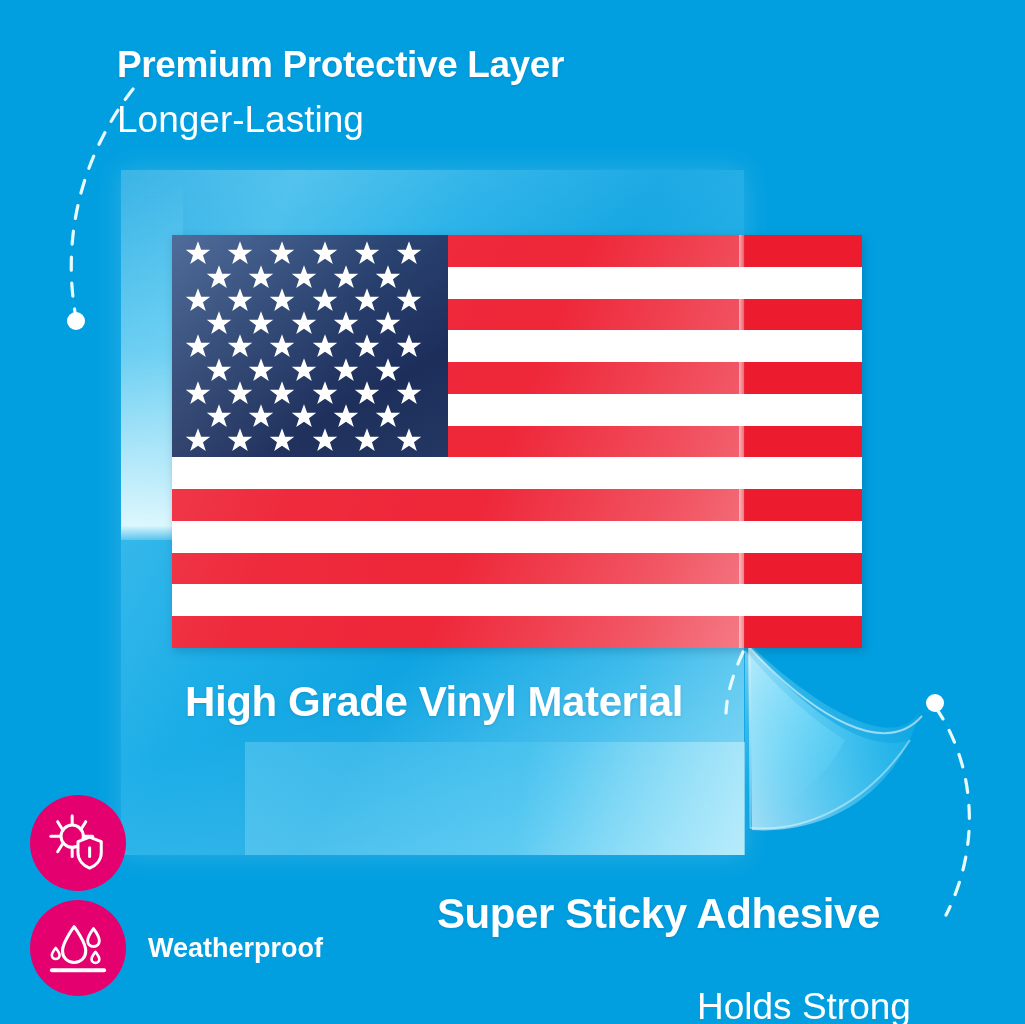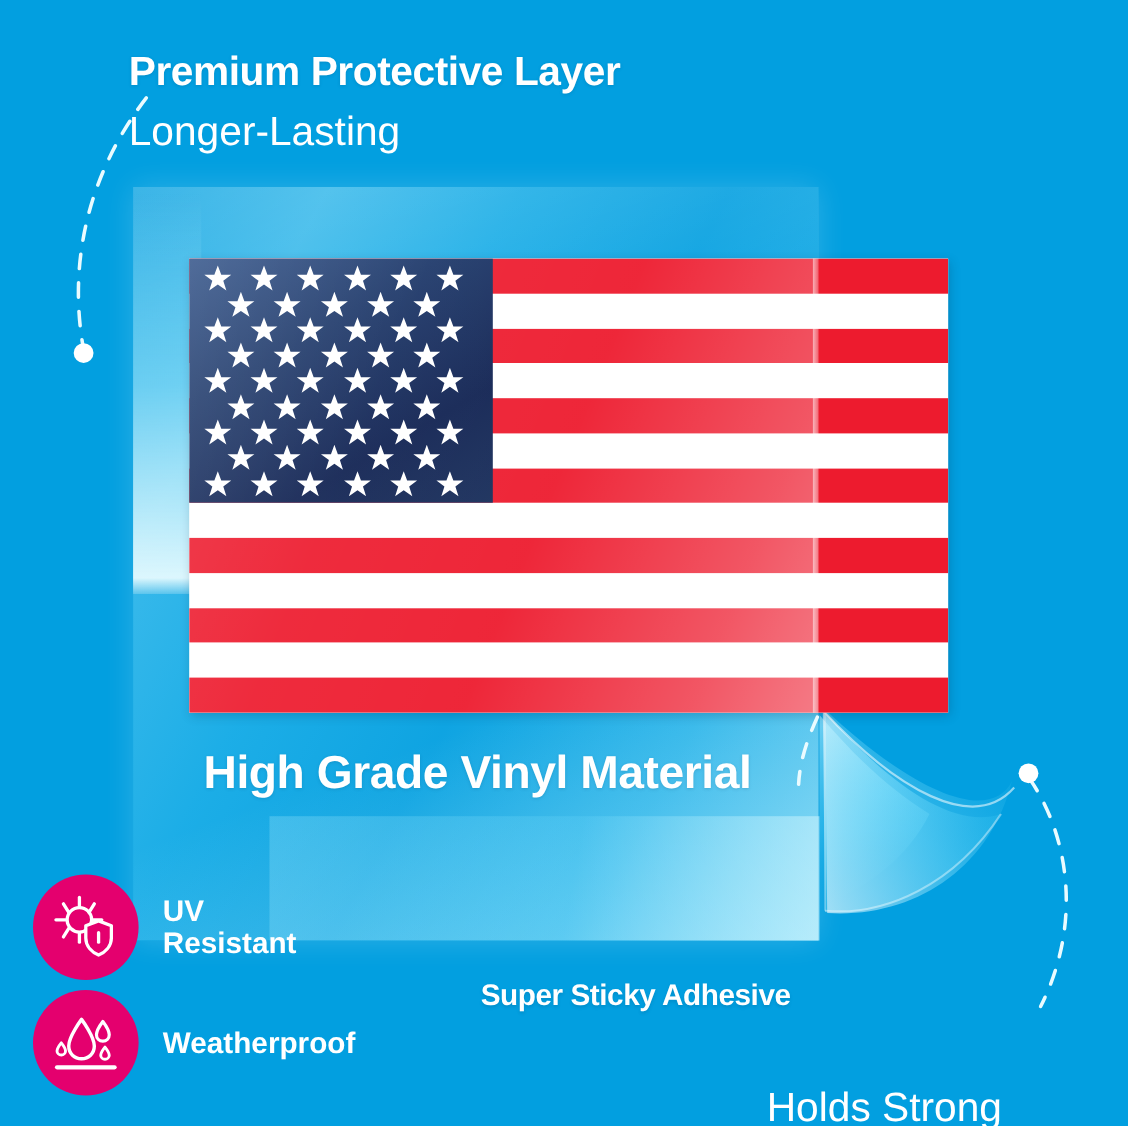--- a/index.html
+++ b/index.html
@@ -89,21 +89,21 @@
   
   .headline{
     position:absolute;color:#ffffff;font-weight:bold;letter-spacing:-0.4px;
     text-shadow:0 1px 3px rgba(0,60,100,0.18);
   }
   .subline{position:absolute;color:#ffffff;font-weight:400;letter-spacing:0px;}
 
   #title-premium{left:117px;top:44px;font-size:37px;}
   #title-longer{left:117px;top:99px;font-size:37px;}
   #title-vinyl{left:185px;top:678px;font-size:42px;}
-  #title-adhesive{left:437px;top:890px;font-size:27px;}
+  #title-adhesive{left:437px;top:890px;font-size:42px;}
   #title-holds{left:697px;top:986px;font-size:37px;}
 
   
   .feature{position:absolute;display:flex;align-items:center;}
   #feature-uv{left:30px;top:795px;}
   #feature-weather{left:30px;top:900px;align-items:center;}
   .badge{
     width:96px;height:96px;border-radius:50%;
     background:#E4006E;
     display:flex;align-items:center;justify-content:center;
@@ -447,22 +447,20 @@
           <line x1="11" y1="41" x2="16" y2="33"></line>
           <line x1="26" y1="46" x2="26" y2="37"></line>
           <line x1="40" y1="10" x2="35" y2="18"></line>
           <line x1="47" y1="25" x2="38" y2="25"></line>
         </g>
         <circle cx="26" cy="25" r="11.5" fill="none" stroke="#ffffff" stroke-width="3.1"></circle>
         <path d="M44,26 L56,30.5 L56,42 C56,50 50,55.5 44,58 C38,55.5 32,50 32,42 L32,30.5 Z" fill="#E4006E" stroke="#ffffff" stroke-width="3.1" stroke-linejoin="round"></path>
         <path d="M44,37 L44,46" stroke="#ffffff" stroke-width="3.1" stroke-linecap="round"></path>
       </svg>
     </div>
-    <div class="feature-label">UV
-Resistant</div>
   </div>
 
   <div class="feature" id="feature-weather">
     <div class="badge">
       <svg width="62" height="62" viewBox="0 0 64 64" xmlns="http://www.w3.org/2000/svg">
         <path d="M28,10 C28,10 40,26 40,35 C40,42 34.7,47 28,47 C21.3,47 16,42 16,35 C16,26 28,10 28,10 Z" fill="none" stroke="#ffffff" stroke-width="3.2" stroke-linejoin="round"></path>
         <path d="M48,12 C48,12 54,20 54,24.5 C54,28 51.3,30.5 48,30.5 C44.7,30.5 42,28 42,24.5 C42,20 48,12 48,12 Z" fill="none" stroke="#ffffff" stroke-width="3" stroke-linejoin="round"></path>
         <path d="M9,32 C9,32 13,37 13,39.6 C13,41.8 11.2,43.4 9,43.4 C6.8,43.4 5,41.8 5,39.6 C5,37 9,32 9,32 Z" fill="none" stroke="#ffffff" stroke-width="2.7" stroke-linejoin="round"></path>
         <path d="M50,36 C50,36 54,41 54,43.6 C54,45.8 52.2,47.4 50,47.4 C47.8,47.4 46,45.8 46,43.6 C46,41 50,36 50,36 Z" fill="none" stroke="#ffffff" stroke-width="2.7" stroke-linejoin="round"></path>
         <line x1="5" y1="55" x2="59" y2="55" stroke="#ffffff" stroke-width="4" stroke-linecap="round"></line>

